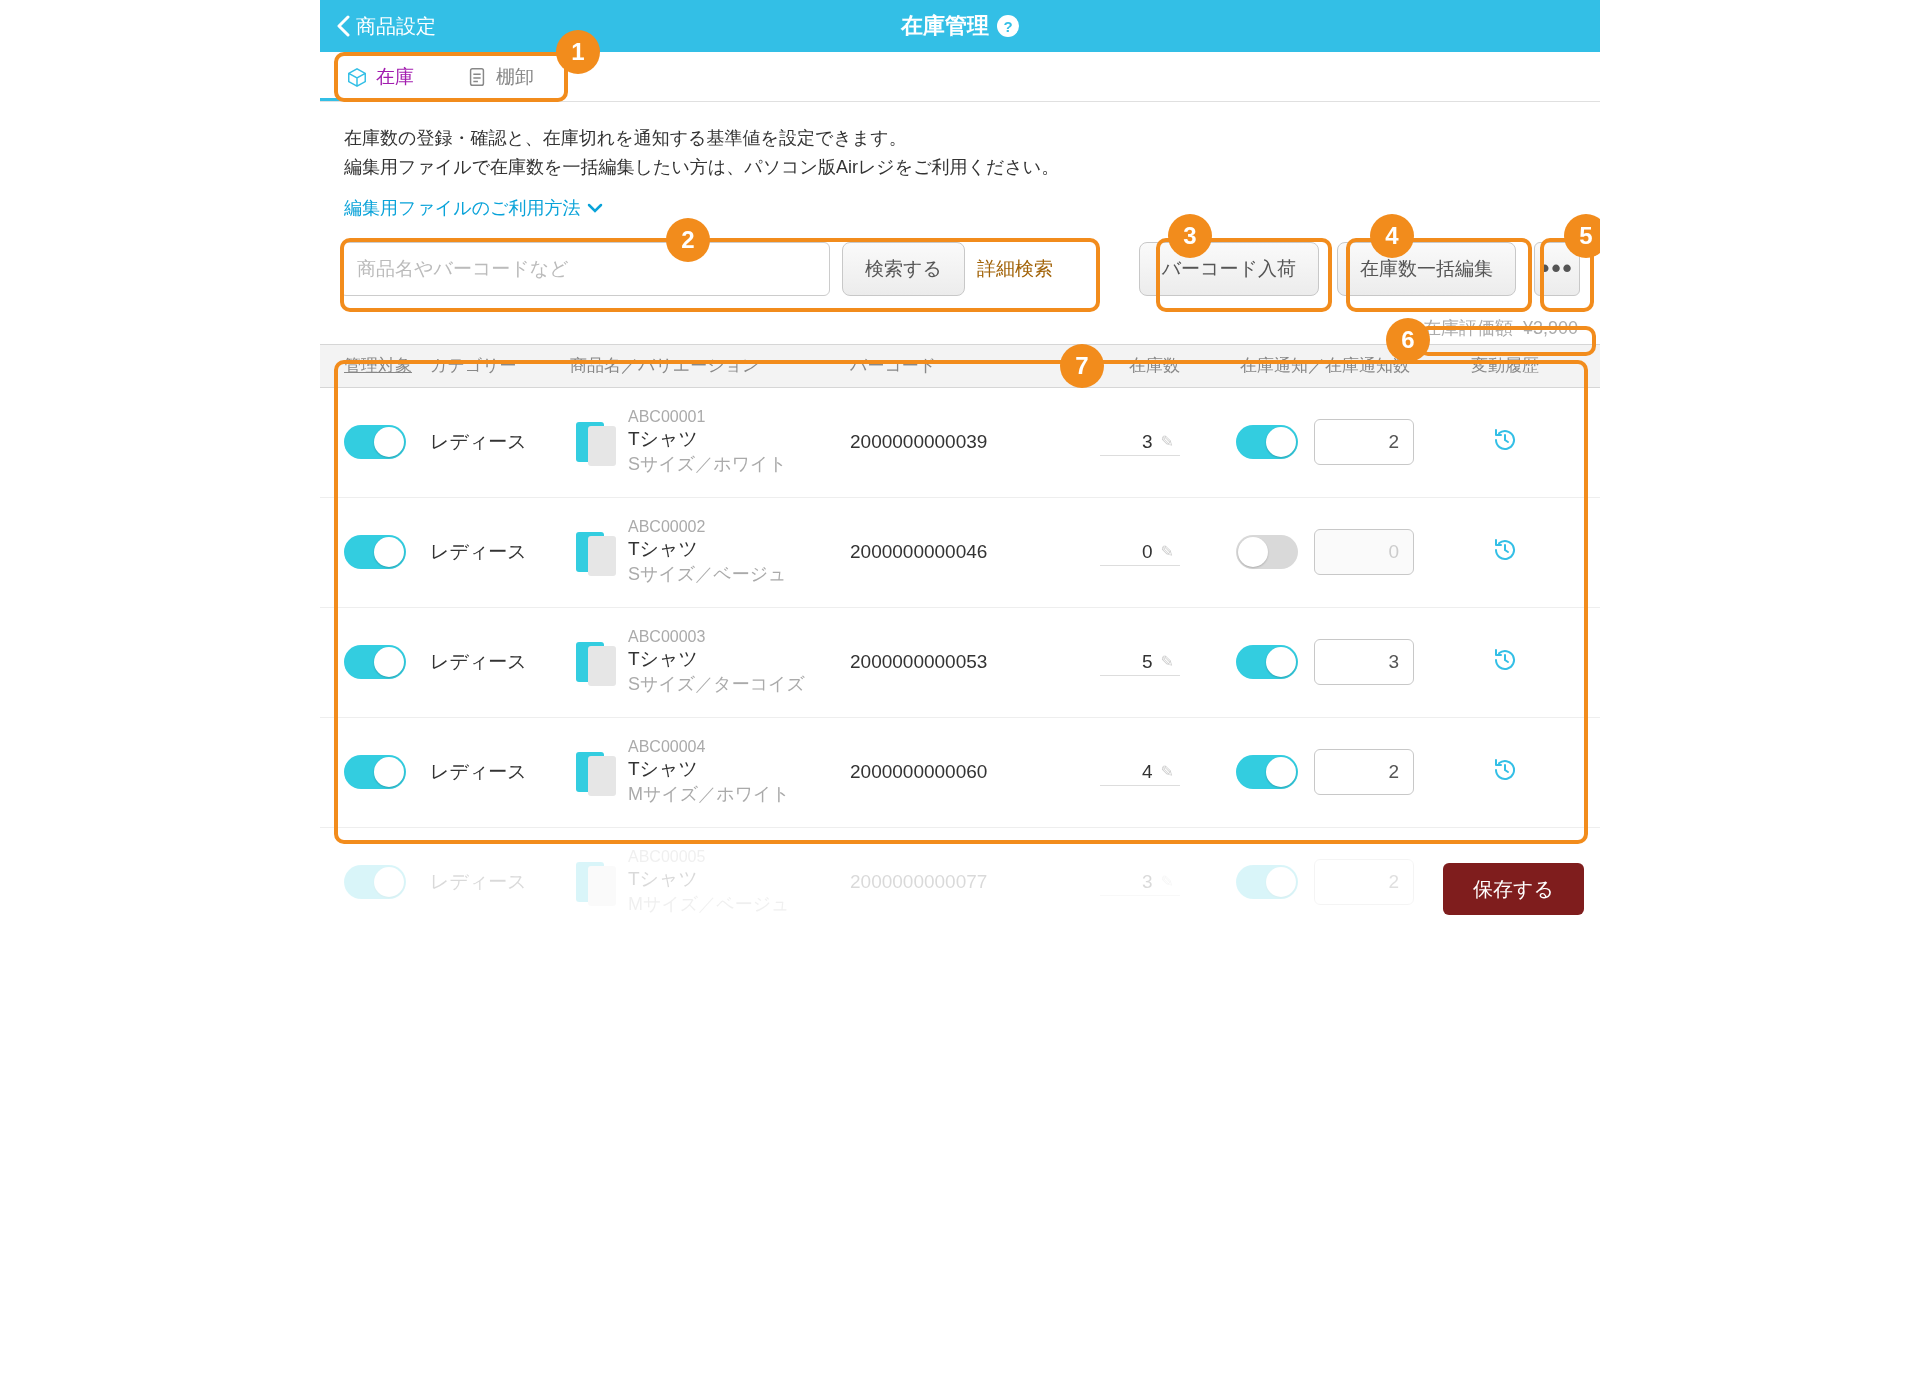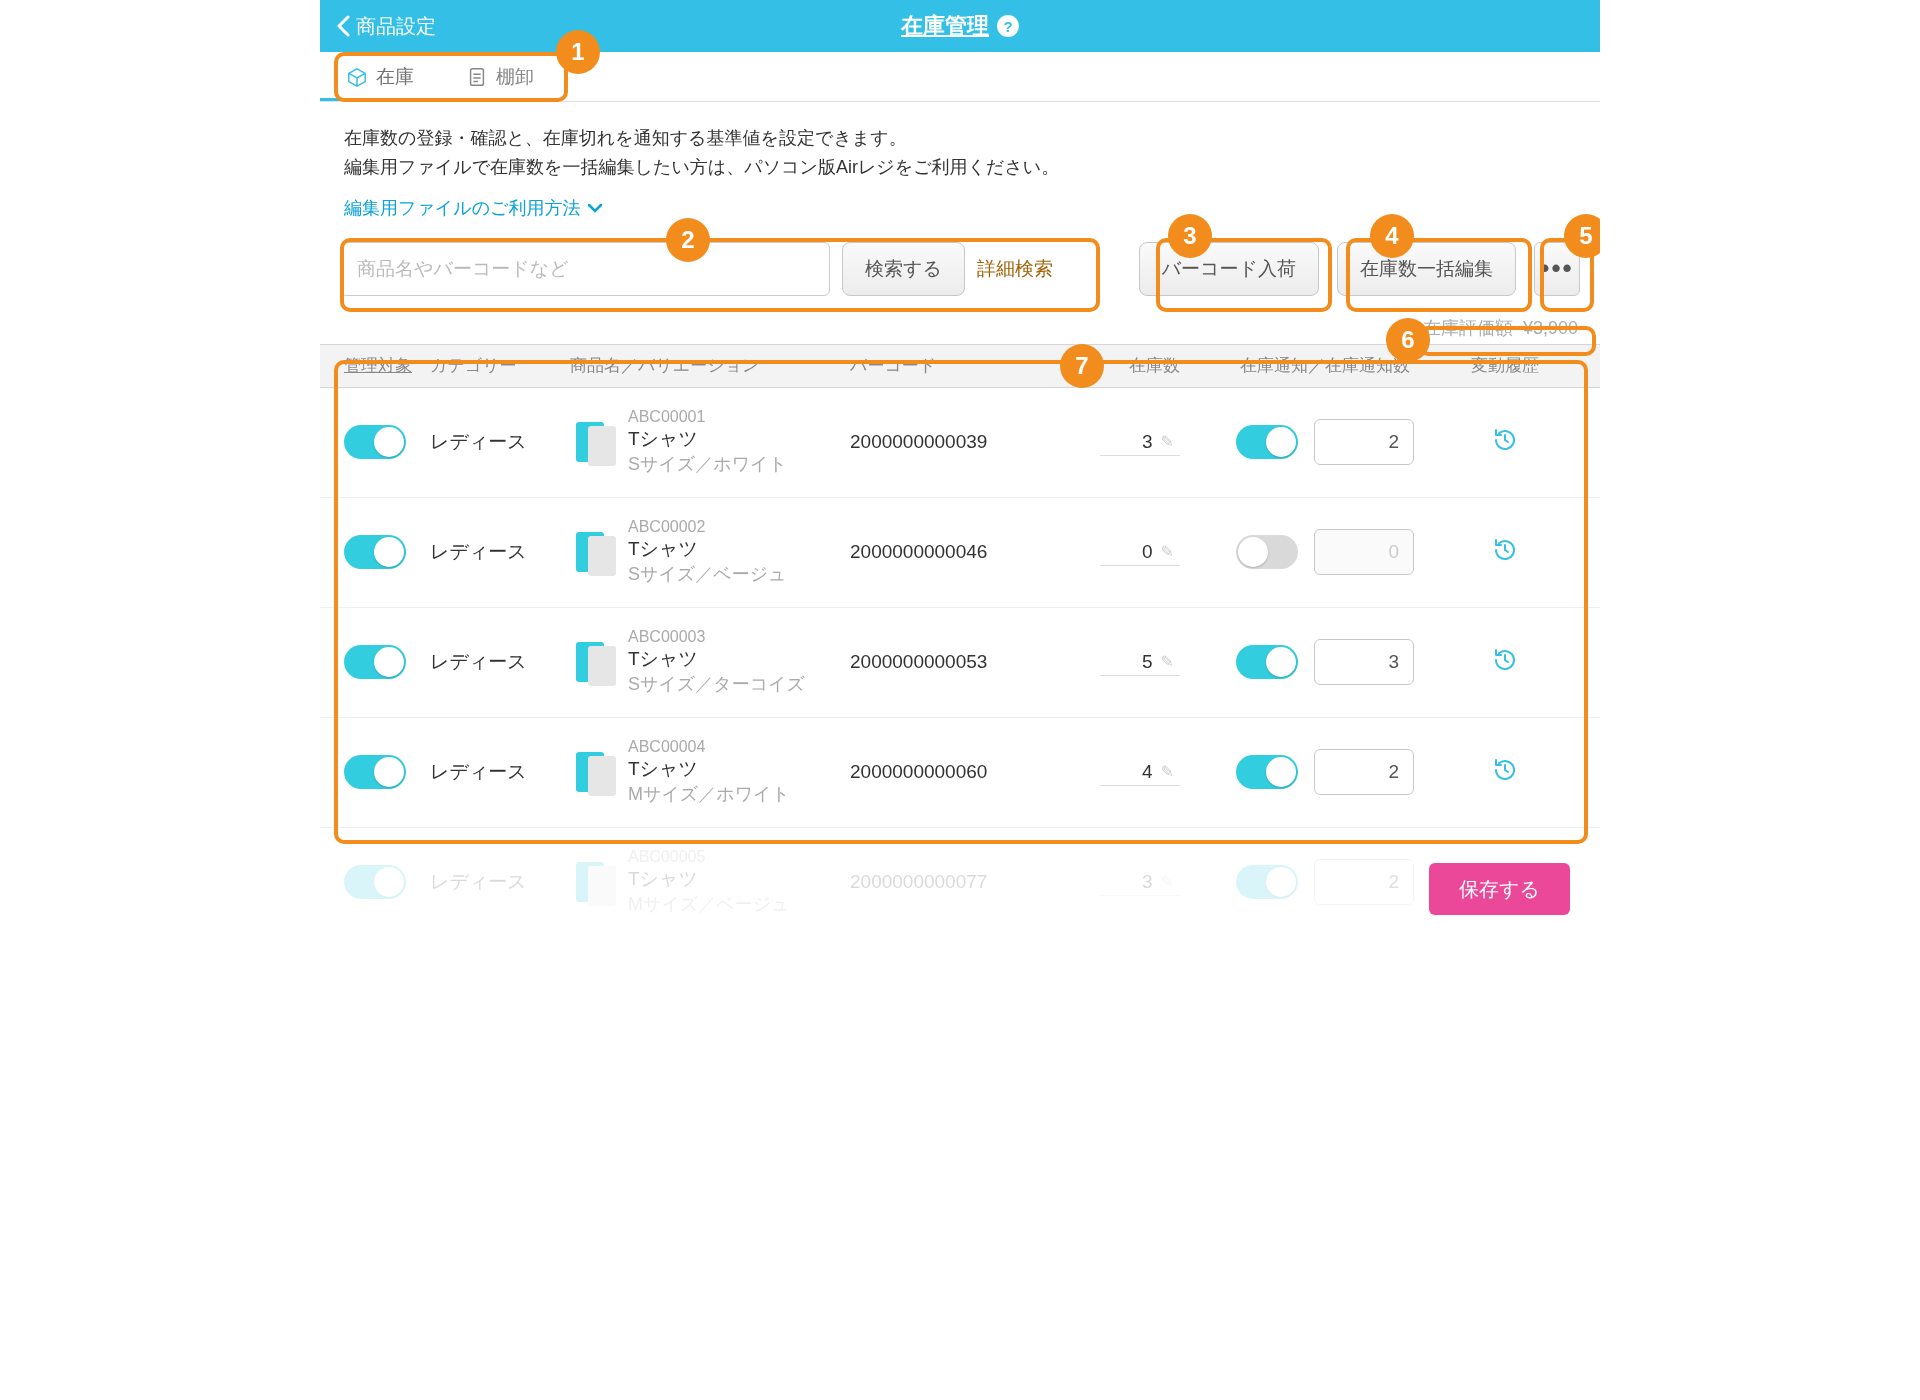--- a/index.html
+++ b/index.html
@@ -1,28 +1,28 @@
 <!DOCTYPE html>
 <html><head>
 <meta charset="utf-8">
 <style>
 * { margin:0; padding:0; box-sizing:border-box; font-family:-apple-system,"Hiragino Sans","Hiragino Kaku Gothic ProN",sans-serif; }
 body { background:#fff; width:1280px; height:933px; margin:0 auto; position:relative; overflow:hidden; }
 
 
 .header { background:#33bfe6; height:52px; display:flex; align-items:center; color:#fff; position:relative; }
 .header .back { display:flex; align-items:center; gap:6px; padding:0 16px; font-size:20px; cursor:pointer; }
-.header .title-wrap { position:absolute; left:50%; transform:translateX(-50%); display:flex; align-items:center; gap:8px;text-decoration:underline; }
+.header .title-wrap { position:absolute; left:50%; transform:translateX(-50%); display:flex; align-items:center; gap:8px; }
 .header .title { font-size:22px; font-weight:600; }
 .help-circle { width:22px; height:22px; border-radius:50%; background:#fff; color:#33bfe6; display:flex; align-items:center; justify-content:center; font-weight:700; font-size:15px; }
 
 
 .tabs { height:50px; display:flex; border-bottom:1px solid #e0e0e0; }
 .tab { display:flex; align-items:center; gap:8px; padding:0 26px; font-size:19px; color:#888; cursor:pointer; }
-.tab.active { color:#737373; box-shadow:inset 0 -3px 0 #33bfe6; }
+.tab.active { color:#a21caf; box-shadow:inset 0 -3px 0 #33bfe6; }
 .tab svg { width:22px; height:22px; }
 
 
 .desc { padding:22px 24px 6px; font-size:18px; color:#333; line-height:1.6; }
 .link-row { padding:8px 24px 18px; }
 .link { color:#0aa3d9; font-size:18px; display:inline-flex; align-items:center; gap:6px; cursor:pointer; }
 
 
 .controls { display:flex; align-items:center; padding:4px 20px 16px; gap:18px; }
 .search-box { display:flex; align-items:center; gap:12px; }
@@ -65,21 +65,21 @@
 
 
 .toggle{width:62px;height:34px;border-radius:17px;position:relative;cursor:pointer;}
 .toggle.on{background:#33cde0;}
 .toggle.off{background:#d9d9d9;}
 .toggle .knob{position:absolute;top:2px;width:30px;height:30px;border-radius:50%;background:#fff;box-shadow:0 1px 2px rgba(0,0,0,.2);}
 .toggle.on .knob{right:2px;}
 .toggle.off .knob{left:2px;}
 
 
-.save-btn{position:absolute;right:30px;bottom:18px;background:#ec4899;color:#fff;border:none;border-radius:6px;height:52px;padding:0 30px;font-size:20px;cursor:pointer;}
+.save-btn{position:absolute;right:16px;bottom:18px;background:#7f1d1d;color:#fff;border:none;border-radius:6px;height:52px;padding:0 30px;font-size:20px;cursor:pointer;}
 
 
 .badge{position:absolute;width:44px;height:44px;border-radius:50%;background:#f28c1c;color:#fff;font-weight:700;font-size:24px;display:flex;align-items:center;justify-content:center;z-index:30;}
 .anno-box{position:absolute;border:4px solid #f28c1c;border-radius:10px;z-index:20;pointer-events:none;}
 </style>
 </head>
 <body>
 
 <div class="header">
   <div class="back">

